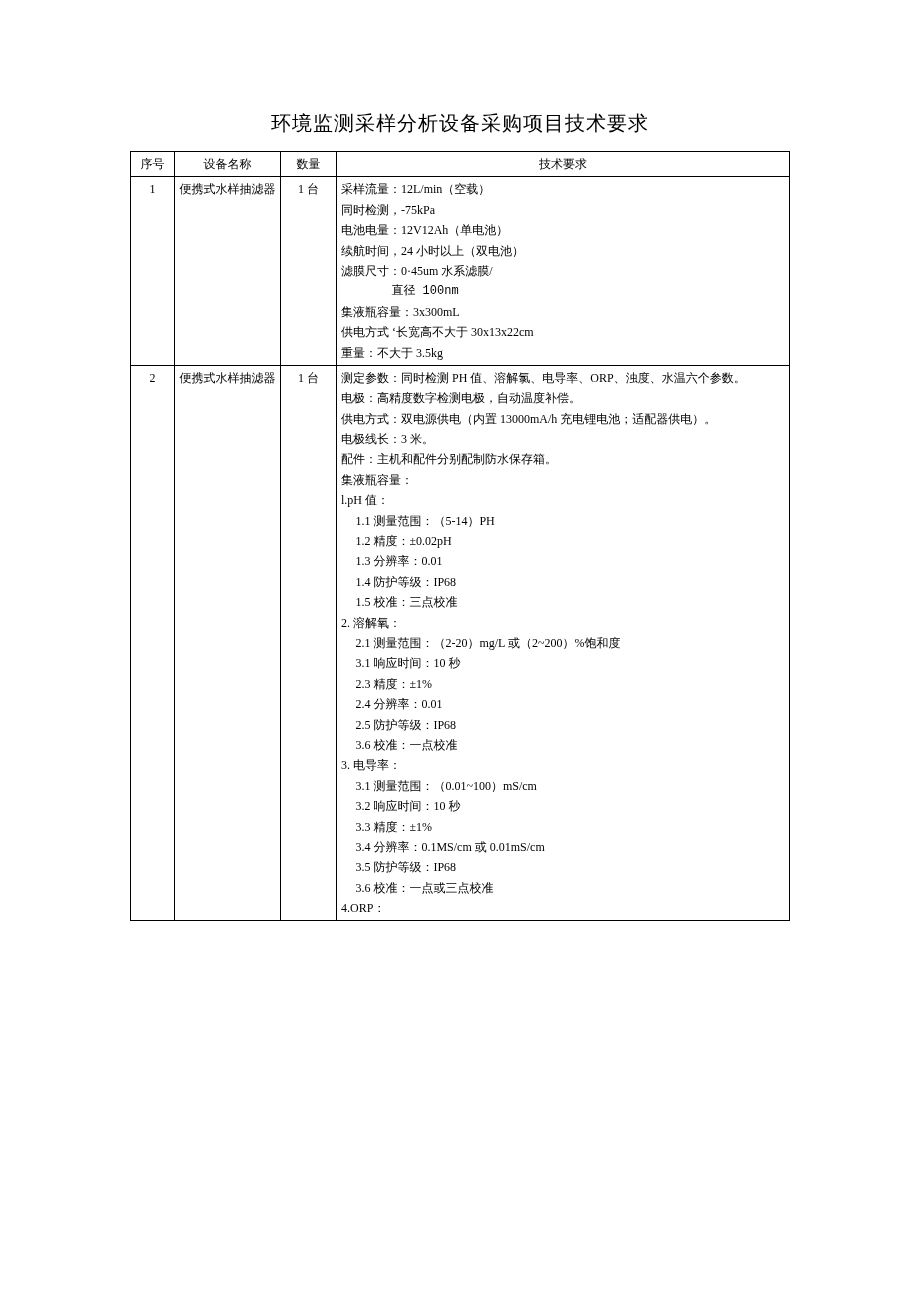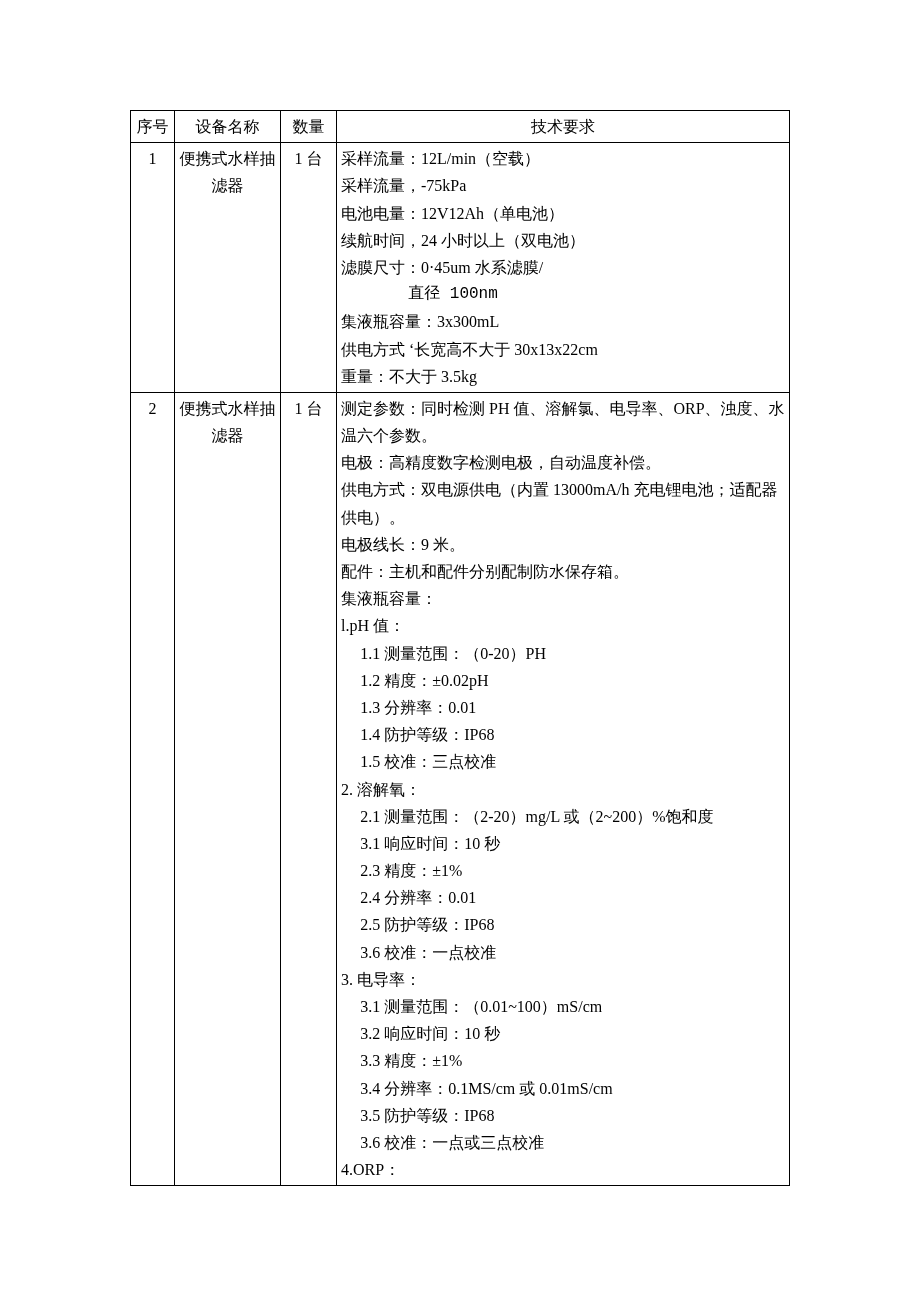--- a/index.html
+++ b/index.html
@@ -28,40 +28,41 @@
     table-layout: fixed;
   }
   col.c1 { width: 44px; }
   col.c2 { width: 106px; }
   col.c3 { width: 56px; }
   col.c4 { width: auto; }
   th, td {
     border: 1px solid #000;
     vertical-align: top;
     padding: 2px 4px;
-    font-size: 16px;
+    font-size: 12px;
     line-height: 1.7;
   }
   th {
     font-weight: normal;
     text-align: center;
   }
   td.center {
     text-align: center;
   }
   .spec-line {
     white-space: pre-wrap;
   }
   .indent1 { padding-left: 1.2em; display: block; }
   .indent2 { padding-left: 4.2em; display: block; font-family: Liberation Mono, monospace; }
 </style>
 </head>
 <body>
 
 <div class="page">
+  <h1 class="title">环境监测采样分析设备采购项目技术要求</h1>
 
   <table>
     <colgroup>
       <col class="c1">
         <col class="c2">
         <col class="c3">
         <col class="c4">
     </colgroup>
     <thead>
       <tr>
@@ -71,43 +72,43 @@
         <th>技术要求</th>
       </tr>
     </thead>
     <tbody>
       <tr>
         <td class="center">1</td>
         <td class="center">便携式水样抽滤器</td>
         <td class="center">1 台</td>
         <td>
           <span class="spec-line">采样流量：12L/min（空载）</span><br>
-          <span class="spec-line">采样流量，-75kPa</span><br>
+          <span class="spec-line">同时检测，-75kPa</span><br>
           <span class="spec-line">电池电量：12V12Ah（单电池）</span><br>
           <span class="spec-line">续航时间，24 小时以上（双电池）</span><br>
           <span class="spec-line">滤膜尺寸：0·45um 水系滤膜/</span><br>
           <span class="indent2">直径 100nm</span>
           <span class="spec-line">集液瓶容量：3x300mL</span><br>
           <span class="spec-line">供电方式 ‘长宽高不大于 30x13x22cm</span><br>
           <span class="spec-line">重量：不大于 3.5kg</span>
         </td>
       </tr>
       <tr>
         <td class="center">2</td>
         <td class="center">便携式水样抽滤器</td>
         <td class="center">1 台</td>
         <td>
           <span class="spec-line">测定参数：同时检测 PH 值、溶解氯、电导率、ORP、浊度、水温六个参数。</span><br>
           <span class="spec-line">电极：高精度数字检测电极，自动温度补偿。</span><br>
           <span class="spec-line">供电方式：双电源供电（内置 13000mA/h 充电锂电池；适配器供电）。</span><br>
-          <span class="spec-line">电极线长：9 米。</span><br>
+          <span class="spec-line">电极线长：3 米。</span><br>
           <span class="spec-line">配件：主机和配件分别配制防水保存箱。</span><br>
           <span class="spec-line">集液瓶容量：</span><br>
           <span class="spec-line">l.pH 值：</span><br>
-          <span class="indent1">1.1  测量范围：（0-20）PH</span>
+          <span class="indent1">1.1  测量范围：（5-14）PH</span>
           <span class="indent1">1.2  精度：±0.02pH</span>
           <span class="indent1">1.3  分辨率：0.01</span>
           <span class="indent1">1.4  防护等级：IP68</span>
           <span class="indent1">1.5  校准：三点校准</span>
           <span class="spec-line">2. 溶解氧：</span><br>
           <span class="indent1">2.1 测量范围：（2-20）mg/L 或（2~200）%饱和度</span>
           <span class="indent1">3.1 响应时间：10 秒</span>
           <span class="indent1">2.3 精度：±1%</span>
           <span class="indent1">2.4 分辨率：0.01</span>
           <span class="indent1">2.5 防护等级：IP68</span>

